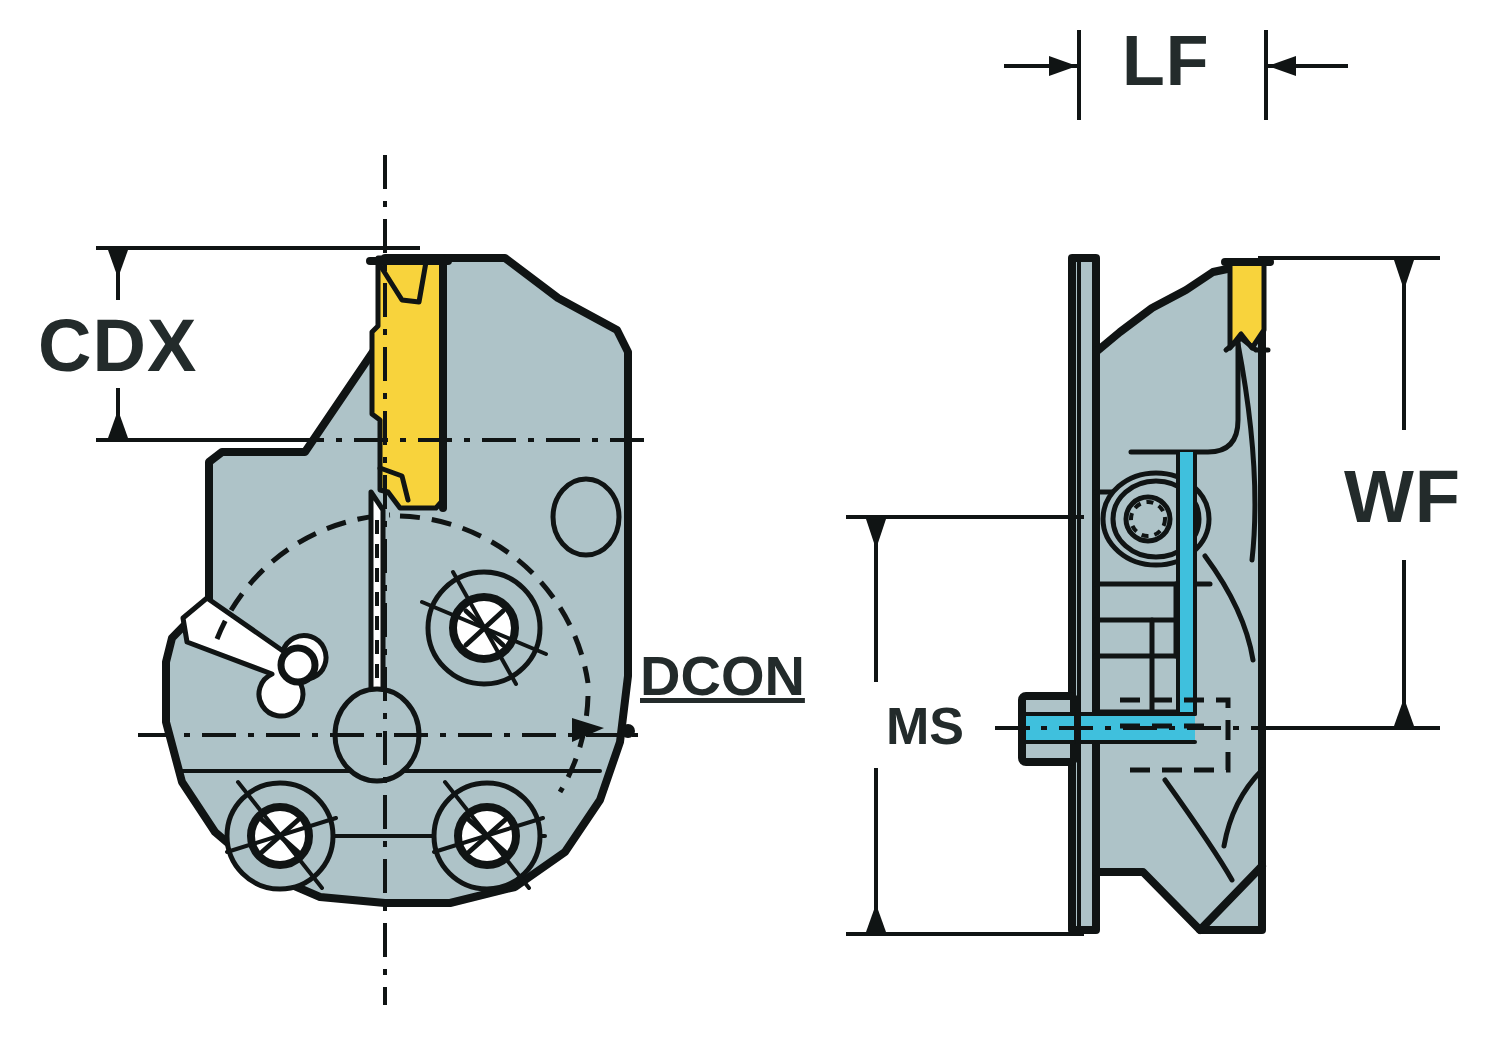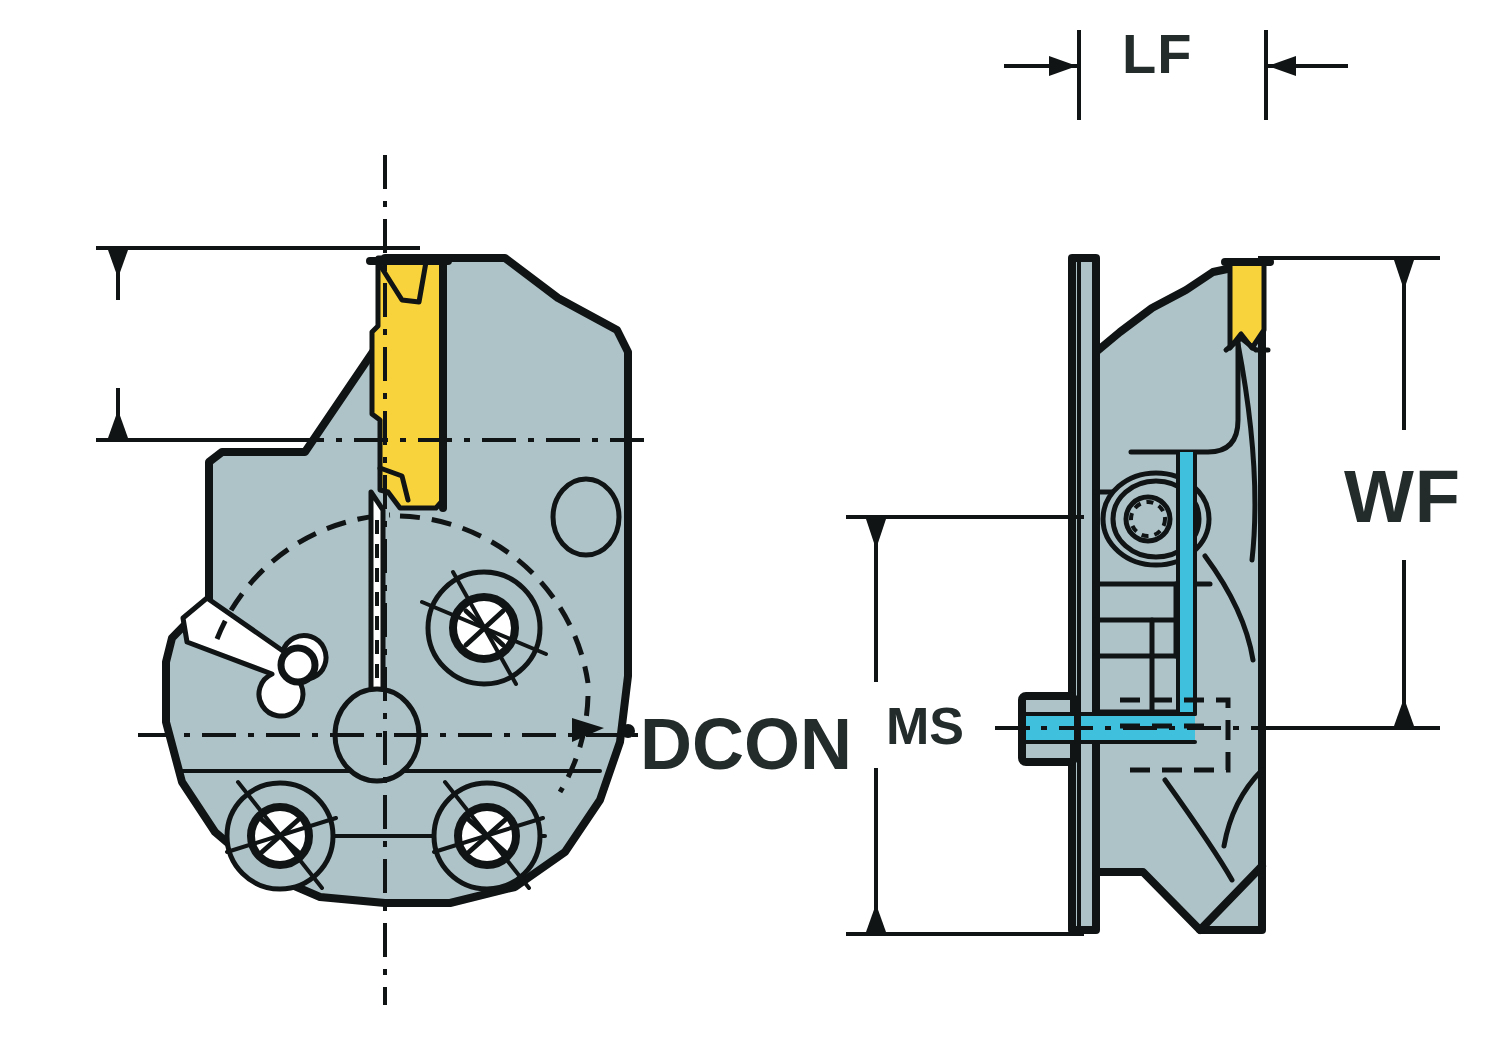--- a/index.html
+++ b/index.html
@@ -1,23 +1,23 @@
 <!DOCTYPE html>
 <html><head>
 <meta charset="utf-8">
 <style>
   html,body{margin:0;padding:0;background:#ffffff;}
   body{font-family:"Liberation Sans",sans-serif;}
   #stage{position:relative;width:1500px;height:1048px;background:#ffffff;overflow:hidden;}
   #stage svg{position:absolute;left:0;top:0;}
   .lbl{position:absolute;font-family:"Liberation Sans",sans-serif;font-weight:bold;color:#232b2b;line-height:1;white-space:nowrap;}
   #lbl-cdx{left:38px;top:309px;font-size:74px;letter-spacing:1px;}
-  #lbl-lf{left:1122px;top:26px;font-size:56px;letter-spacing:1px;}
+  #lbl-lf{left:1122px;top:26px;font-size:70px;letter-spacing:1px;}
   #lbl-wf{left:1344px;top:460px;font-size:74px;letter-spacing:1px;}
-  #lbl-dcon{left:640px;top:708px;font-size:72px;letter-spacing:0px;}
+  #lbl-dcon{left:640px;top:648px;font-size:56px;letter-spacing:0px;text-decoration:underline;}
   #lbl-ms{left:886px;top:700px;font-size:52px;letter-spacing:0px;}
 </style>
 </head>
 <body>
 
 <div id="stage">
 
   <svg width="1500" height="1048" viewBox="0 0 1500 1048">
     <defs>
       <style>
@@ -288,18 +288,19 @@
       <polygon fill="#101414" points="876,904 866,932 886,932"></polygon>
 
       <polygon fill="#101414" points="604,728 572,718 572,742"></polygon>
       <circle fill="#101414" cx="628" cy="731" r="7"></circle>
 
       <line class="ln dim" x1="1000" y1="728" x2="1030" y2="728"></line>
     </g>
 
   </svg>
 
+  <div class="lbl" id="lbl-cdx">CDX</div>
   <div class="lbl" id="lbl-lf">LF</div>
   <div class="lbl" id="lbl-wf">WF</div>
   <div class="lbl" id="lbl-dcon">DCON</div>
   <div class="lbl" id="lbl-ms">MS</div>
 
 </div>
 
 </body></html>

